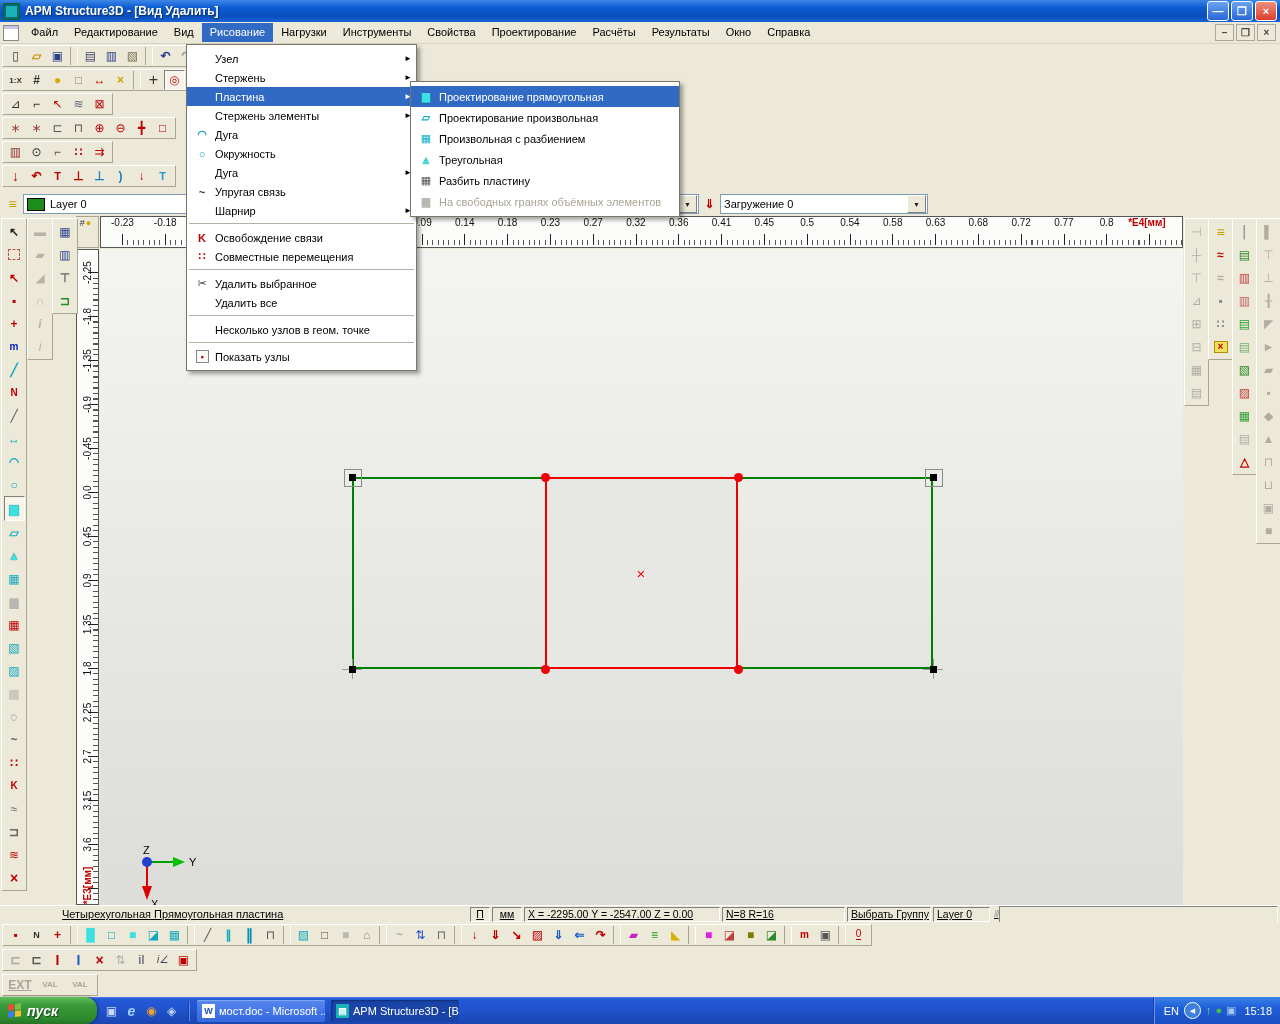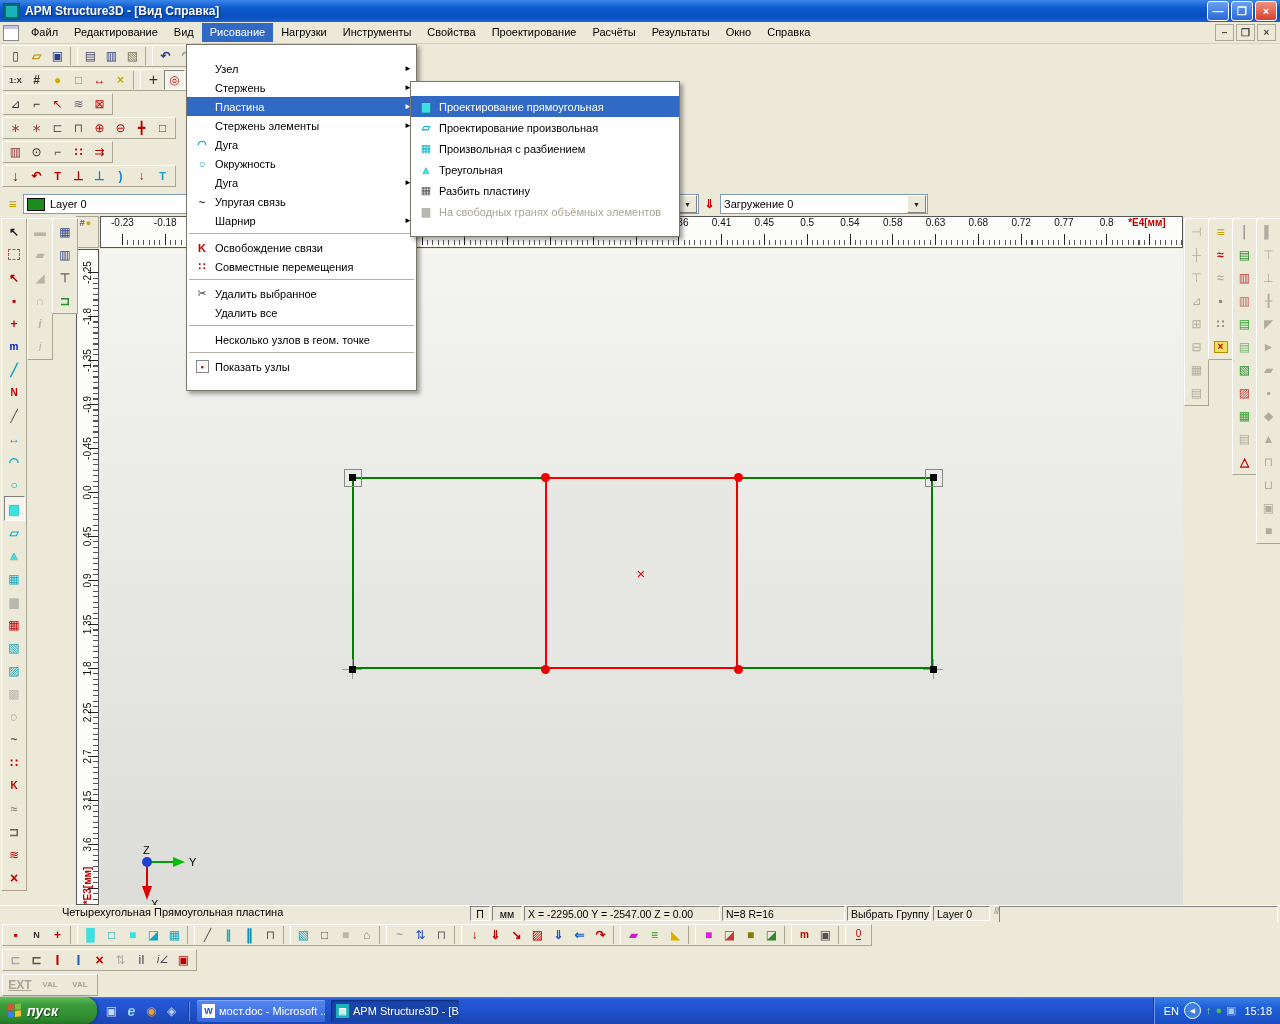--- a/index.html
+++ b/index.html
@@ -88,36 +88,36 @@
   .mid-cell{position:absolute;left:445px;top:228px;width:193px;height:192px;
     background:#E7E7E4;border:2px solid #F00000;box-sizing:border-box;}
   .node{position:absolute;width:7px;height:7px;background:#000;}
   .rdot{position:absolute;width:9px;height:9px;border-radius:50%;background:#F00000;}
   .selbox{position:absolute;width:16px;height:16px;border:1px solid #8A8A8A;background:transparent;}
   .xhair-h{position:absolute;width:20px;height:1px;background:#999;}
   .xhair-v{position:absolute;width:1px;height:20px;background:#999;}
   .xmark{position:absolute;color:#F00000;font-size:15px;line-height:15px;transform:translate(-50%,-50%);}
   
   .popup{position:absolute;background:#FFF;border:1px solid #7A766A;
-    box-shadow:3px 3px 4px rgba(0,0,0,.35);z-index:100;padding:14px 0;}
+    box-shadow:3px 3px 4px rgba(0,0,0,.35);z-index:100;padding:4px 0;}
   .menu-popup{left:186px;top:44px;width:229px;}
   .sub-popup{left:410px;top:81px;width:268px;z-index:110;}
   .pm-row{height:19px;display:flex;align-items:center;padding:0 2px;}
   .sub-popup .pm-row{height:21px;}
   .pm-row[data-state="active"]{background:#316AC5;color:#fff;}
   .pm-row[data-state="disabled"]{color:#A8A494;}
   .pm-ico{width:26px;display:flex;align-items:center;justify-content:center;flex:none;}
   .pm-label{flex:1;white-space:nowrap;overflow:hidden;}
   .pm-arrow{width:12px;text-align:right;font-size:8px;padding-right:2px;flex:none;}
   .pm-row[data-kind="sep"]{height:8px;position:relative;}
   .pm-row[data-kind="sep"]::after{content:"";position:absolute;left:2px;right:2px;top:3px;
     border-top:1px solid #B5B2A5;border-bottom:1px solid #FFF;}
   
   .statusbar{position:absolute;left:0;top:905px;width:100%;height:17px;background:#ECE9D8;
-    border-top:1px solid #FFF;display:flex;box-sizing:border-box;font-size:11px;}
+    border-top:1px solid #FFF;display:flex;align-items:center;box-sizing:border-box;font-size:11px;text-decoration:underline;}
   .sb-msg{width:408px;padding-left:62px;white-space:nowrap;overflow:hidden;flex:none;}
   .sb-field{height:15px;border:1px solid;border-color:#808080 #FFF #FFF #808080;
     display:flex;align-items:center;padding:0 3px;margin-right:2px;box-sizing:border-box;
     white-space:nowrap;overflow:hidden;flex:none;font-size:10.5px;}
   .sb-grip{margin-left:2px;color:#999;font-size:9px;letter-spacing:-1px;flex:none;}
   .sb-rest{flex:1;height:15px;border:1px solid;border-color:#808080 #FFF #FFF #808080;margin-right:2px;}
   
   .bottom-tb{position:absolute;left:0;top:922px;width:100%;height:75px;background:#ECE9D8;}
   .bt-row{height:25px;display:flex;align-items:center;padding-left:2px;}
   
@@ -149,21 +149,21 @@
   .tray .tricn{font-size:11px;}
   .tray .time{font-size:11px;margin-left:3px;}
 </style>
 </head>
 <body>
 
 <div class="screen">
 
   <div class="titlebar">
     <span class="app-ico"></span>
-    <span class="title">APM Structure3D - [Вид Справка]</span>
+    <span class="title">APM Structure3D - [Вид Удалить]</span>
     <span class="winbtns">
       <span class="wbtn">—</span>
       <span class="wbtn">❐</span>
       <span class="wbtn close">×</span>
     </span>
   </div>
 
   <div class="menubar">
     <span class="mdi-ico"></span>
     <div style="display:flex">

